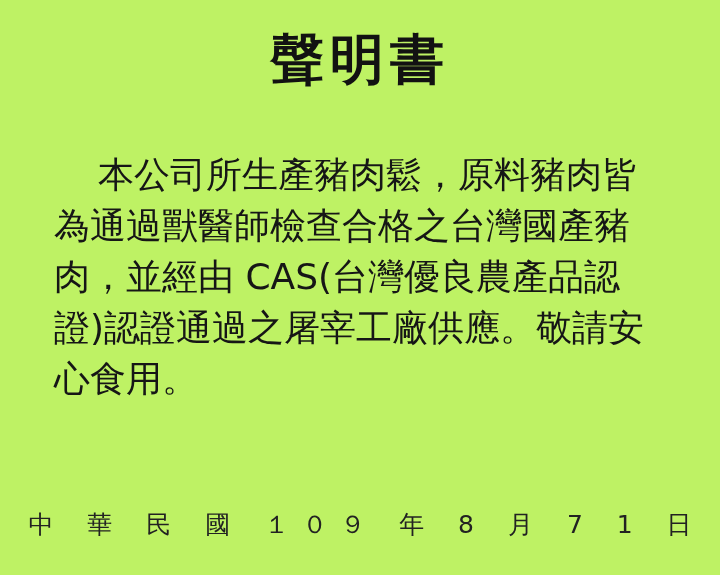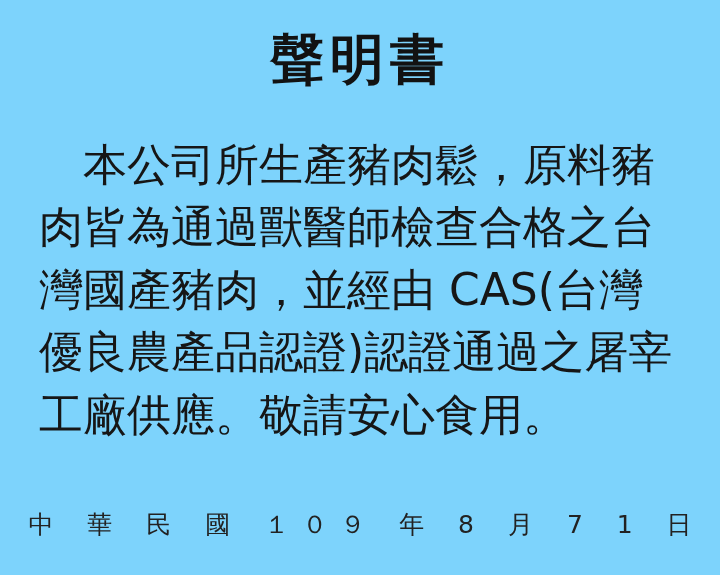--- a/index.html
+++ b/index.html
@@ -12,36 +12,36 @@
     background: #ffffff;
     font-family: "DejaVu Sans", "Liberation Sans", sans-serif;
     color: #1a1a1a;
     overflow: hidden;
   }
   .page {
     position: relative;
     width: 720px;
     height: 575px;
     box-sizing: border-box;
-    background: #7dd3fc;
+    background: #bef264;
   }
   .doc-title {
     text-align: center;
     font-size: 54px;
     font-weight: 700;
     letter-spacing: 6px;
     color: #121212;
     margin: 0;
     padding-top: 28px;
     line-height: 1.2;
   }
   .doc-body {
-    margin: 1px;
+    margin: 16px;
     padding: 40px 38px 0 38px;
-    font-size: 44px;
+    font-size: 36px;
     line-height: 1.42;
     font-weight: 400;
     color: #161616;
     letter-spacing: 0px;
     text-align: left;
     white-space: pre-wrap;
     word-break: break-all;
   }
   .doc-body .indent {
     display: inline-block;

